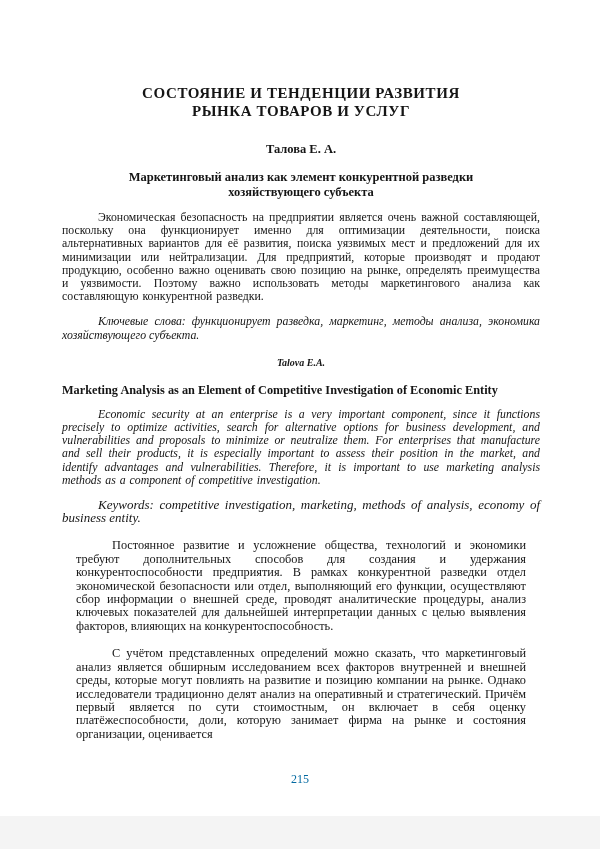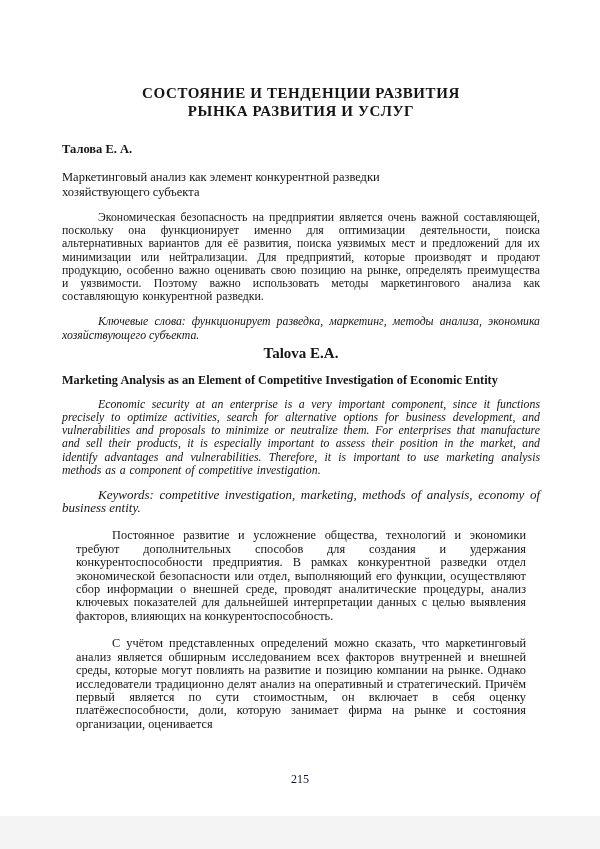--- a/index.html
+++ b/index.html
@@ -21,28 +21,29 @@
     }
     .section-title {
       text-align: center;
       font-weight: bold;
       font-size: 15px;
       line-height: 17.5px;
       letter-spacing: 0.6px;
       margin: 0;
     }
     .author-ru {
-      text-align: left;
+      text-align: center;
       font-weight: bold;
       font-size: 12.5px;
       line-height: 14px;
       margin-top: 22px;
     }
     .article-title-ru {
-      font-weight: normal;
+      text-align: center;
+      font-weight: bold;
       font-size: 12.5px;
       line-height: 15px;
       margin-top: 14px;
     }
     .abstract-ru {
       margin-top: 11px;
       font-size: 11.8px;
       line-height: 13.2px;
       text-align: justify;
       text-indent: 36px;
@@ -52,23 +53,24 @@
       margin-top: 12px;
       font-style: italic;
       font-size: 11.8px;
       line-height: 13.2px;
       text-align: justify;
       text-indent: 36px;
     }
     .author-en {
       text-align: center;
       font-weight: bold;
-      font-size: 15px;
+      font-size: 10px;
       line-height: 14px;
-      margin-top: 4px;
+      margin-top: 14px;
+      font-style: italic;
     }
     .article-title-en {
       text-align: left;
       font-weight: bold;
       font-size: 12.3px;
       line-height: 15px;
       margin-top: 13px;
     }
     .abstract-en {
       margin-top: 10px;
@@ -97,31 +99,31 @@
       margin: 14px;
       text-indent: 36px;
     }
     .page-number {
       position: absolute;
       left: 0;
       right: 0;
       top: 772px;
       text-align: center;
       font-size: 12px;
-      color: #0f172a;
+      color: #0369a1;
     }
   </style>
 </head>
 <body>
 
 <div class="page">
 
   <h1 class="section-title">
     <span>СОСТОЯНИЕ И ТЕНДЕНЦИИ РАЗВИТИЯ</span><br>
-    <span>РЫНКА РАЗВИТИЯ И УСЛУГ</span>
+    <span>РЫНКА ТОВАРОВ И УСЛУГ</span>
   </h1>
 
   <div class="author-ru">Талова Е. А.</div>
 
   <div class="article-title-ru">
     <span>Маркетинговый анализ как элемент конкурентной разведки</span><br>
     <span>хозяйствующего субъекта</span>
   </div>
 
   <div class="abstract-ru">Экономическая безопасность на предприятии является очень важной составляющей, поскольку она функционирует именно для оптимизации деятельности, поиска альтернативных вариантов для её развития, поиска уязвимых мест и предложений для их минимизации или нейтрализации. Для предприятий, которые производят и продают продукцию, особенно важно оценивать свою позицию на рынке, определять преимущества и уязвимости. Поэтому важно использовать методы маркетингового анализа как составляющую конкурентной разведки.</div>

